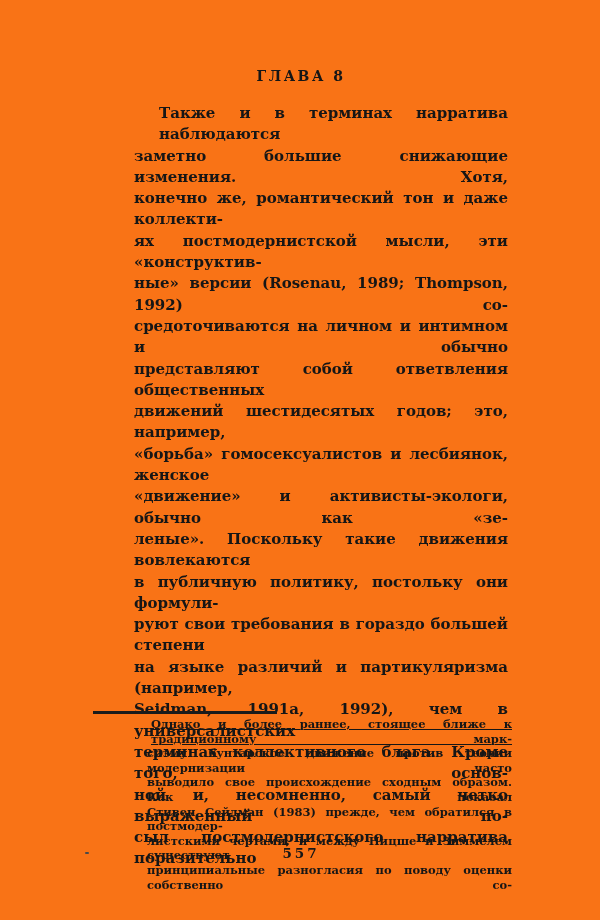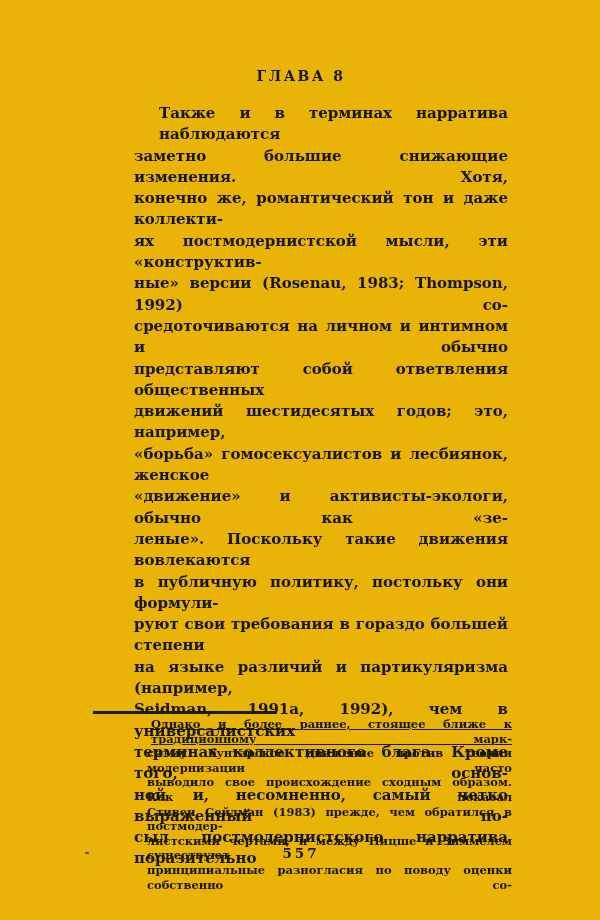--- a/index.html
+++ b/index.html
@@ -4,21 +4,21 @@
 <style>
   html, body {
     margin: 0;
     padding: 0;
     background: #e8e8e8;
   }
   .page {
     position: relative;
     width: 600px;
     height: 920px;
-    background: #eab308;
+    background: #f97316;
     overflow: hidden;
     font-family: "DejaVu Serif", "Liberation Serif", serif;
     color: #161616;
   }
   .chapter-heading {
     position: absolute;
     top: 68px;
     left: 301px;
     transform: translateX(-50%);
     font-size: 14px;
@@ -87,21 +87,21 @@
 <body>
 
 <div class="page">
   <div class="chapter-heading">ГЛАВА 8</div>
 
   <div class="body-text">
       <div class="line j" style="padding-left: 25px;">Также и в терминах нарратива наблюдаются</div>
       <div class="line j">заметно большие снижающие изменения. Хотя,</div>
       <div class="line j">конечно же, романтический тон и даже коллекти-</div>
       <div class="line j">ях постмодернистской мысли, эти «конструктив-</div>
-      <div class="line j">ные» версии (Rosenau, 1983; Thompson, 1992) со-</div>
+      <div class="line j">ные» версии (Rosenau, 1989; Thompson, 1992) со-</div>
       <div class="line j">средоточиваются на личном и интимном и обычно</div>
       <div class="line j">представляют собой ответвления общественных</div>
       <div class="line j">движений шестидесятых годов; это, например,</div>
       <div class="line j">«борьба» гомосексуалистов и лесбиянок, женское</div>
       <div class="line j">«движение» и активисты-экологи, обычно как «зе-</div>
       <div class="line j">леные». Поскольку такие движения вовлекаются</div>
       <div class="line j">в публичную политику, постольку они формули-</div>
       <div class="line j">руют свои требования в гораздо большей степени</div>
       <div class="line j">на языке различий и партикуляризма (например,</div>
       <div class="line j">Seidman, 1991a, 1992), чем в универсалистских</div>

